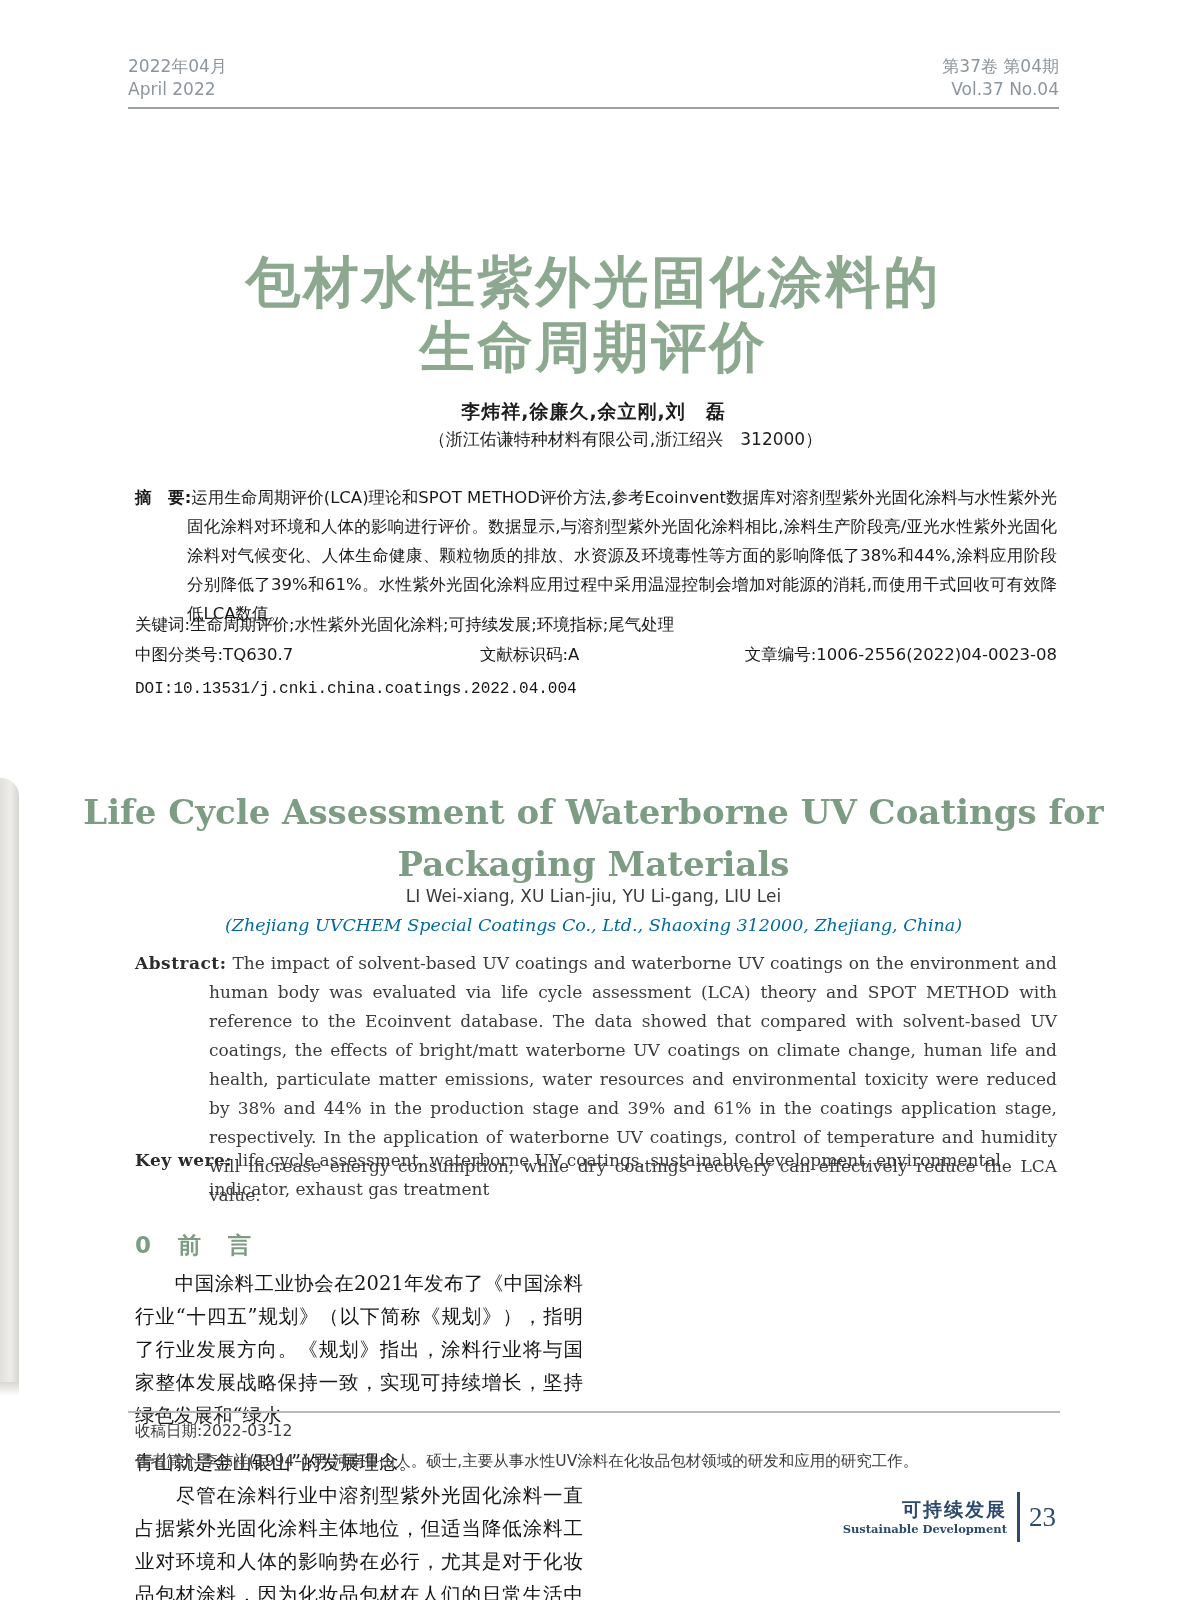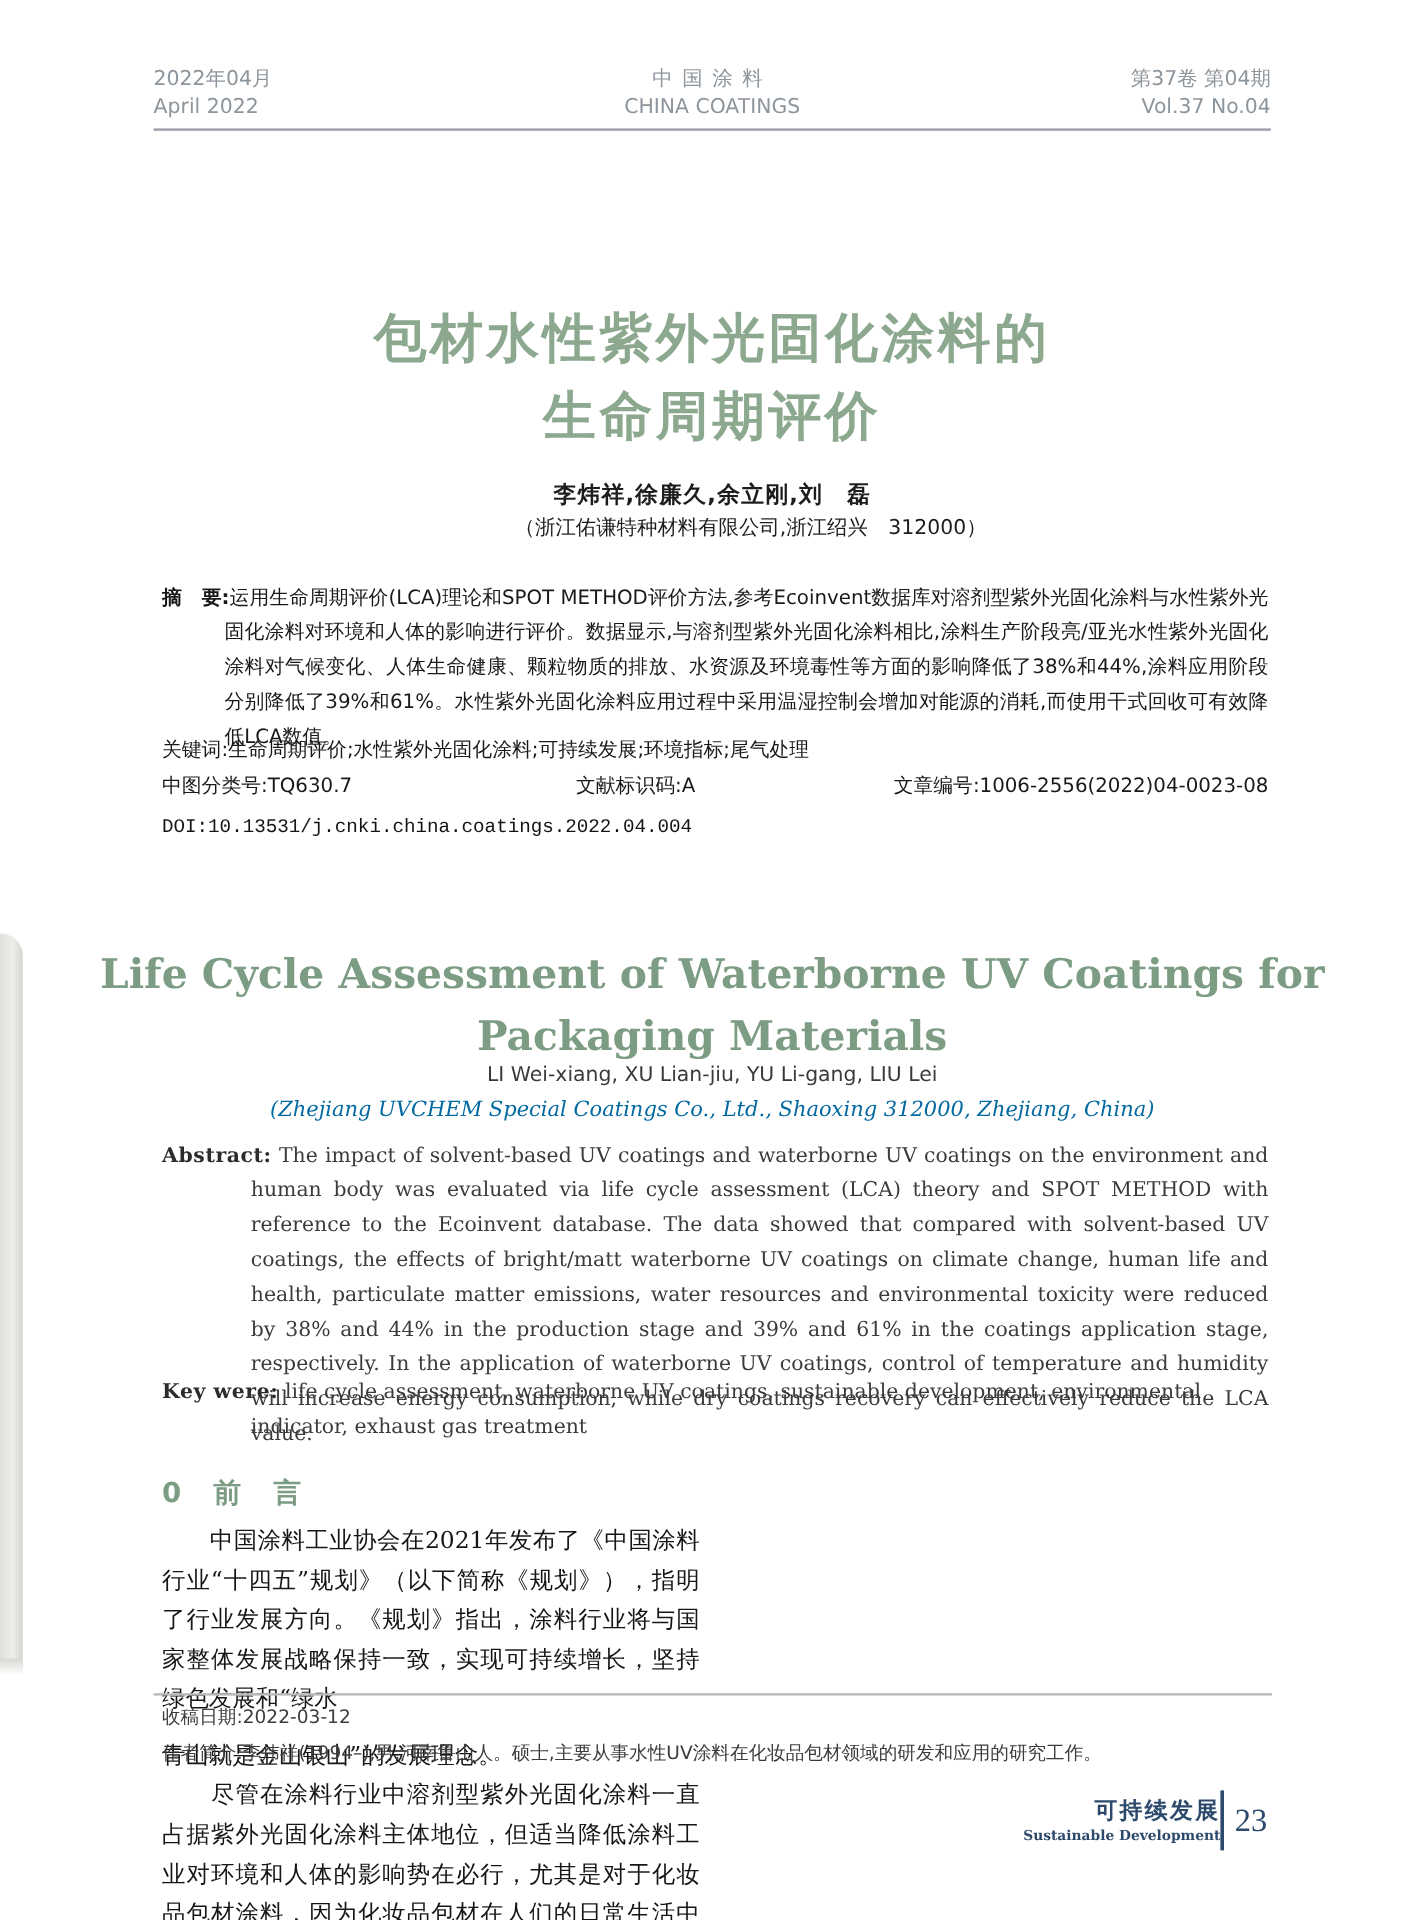--- a/index.html
+++ b/index.html
@@ -24,21 +24,21 @@
   .jheader{position:absolute;left:128px;top:55px;width:931px;display:flex;justify-content:space-between;
     color:var(--hdr-gray);font-size:17px;line-height:23px;padding-bottom:6px;border-bottom:2px solid #9ba1a7;}
   .jheader .cell{white-space:nowrap;}
   .jheader .c-left{text-align:left;width:220px;}
   .jheader .c-mid{text-align:center;flex:1;}
   .jheader .c-mid .cn{letter-spacing:8px;}
   .jheader .c-right{text-align:right;width:220px;}
 
   
   .title-cn{position:absolute;left:0;top:250px;width:100%;text-align:center;
-    color:var(--green);font-size:44px;font-weight:700;line-height:65px;letter-spacing:3px;}
+    color:var(--green);font-size:55px;font-weight:700;line-height:65px;letter-spacing:3px;}
 
   .authors-cn{position:absolute;left:0;top:399px;width:100%;text-align:center;
     font-size:19px;font-weight:700;color:#1d1d1d;letter-spacing:1px;}
   .affil-cn{position:absolute;left:0;top:428px;width:100%;text-align:center;
     font-size:17px;color:#1d1d1d;margin-left:32px;}
 
   
   .block{position:absolute;left:135px;width:922px;}
   .abs-cn{top:483px;font-size:16.5px;line-height:29px;color:#191919;text-align:justify;
     padding-left:52px;text-indent:-52px;}
@@ -72,41 +72,37 @@
   .col{width:448px;font-family:"DejaVu Serif","Liberation Serif",serif;font-size:19.5px;
     line-height:33px;color:#161616;text-align:justify;}
   .col p{margin:0;}
 
   
   .footnote-rule{position:absolute;left:128px;top:1411px;width:932px;height:2px;background:#b9b9b9;}
   .footnote{top:1416px;font-size:15.5px;line-height:30px;color:#3c3c3c;}
 
   
   .pfooter{position:absolute;top:1492px;right:131px;display:flex;align-items:center;color:var(--navy);}
-  .pfooter .sec{text-align:right;margin-right:0;}
+  .pfooter .sec{text-align:right;margin-right:10px;}
   .pfooter .sec .cn{font-size:19px;font-weight:700;letter-spacing:2px;line-height:24px;}
   .pfooter .sec .en{font-family:"DejaVu Serif","Liberation Serif",serif;font-size:11.5px;font-weight:700;line-height:16px;}
   .pfooter .vbar{width:3px;height:50px;background:var(--navy);margin-right:9px;}
   .pfooter .num{font-family:Liberation Serif, serif;font-size:27px;line-height:50px;}
 </style>
 </head>
 <body>
 
 <div class="page">
 
   <div class="edge-shadow"></div>
 
   <div class="jheader">
     <div class="cell c-left">
       <div>2022年04月</div>
       <div>April 2022</div>
-    </div>
-    <div class="cell c-mid">
-      <div class="cn">中国涂料</div>
-      <div>CHINA COATINGS</div>
     </div>
     <div class="cell c-right">
       <div>第37卷 第04期</div>
       <div>Vol.37 No.04</div>
     </div>
   </div>
 
   <div class="title-cn">
     <div>包材水性紫外光固化涂料的</div>
     <div>生命周期评价</div>

